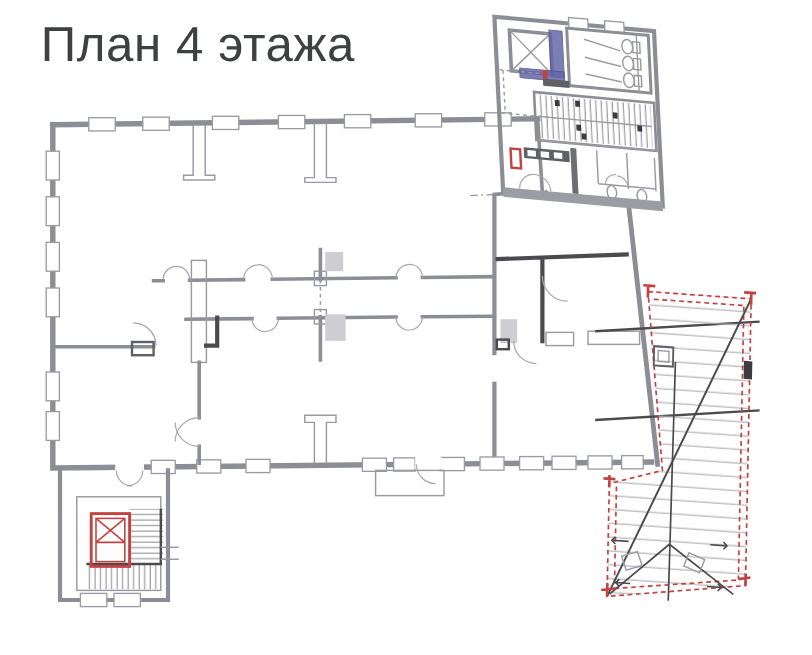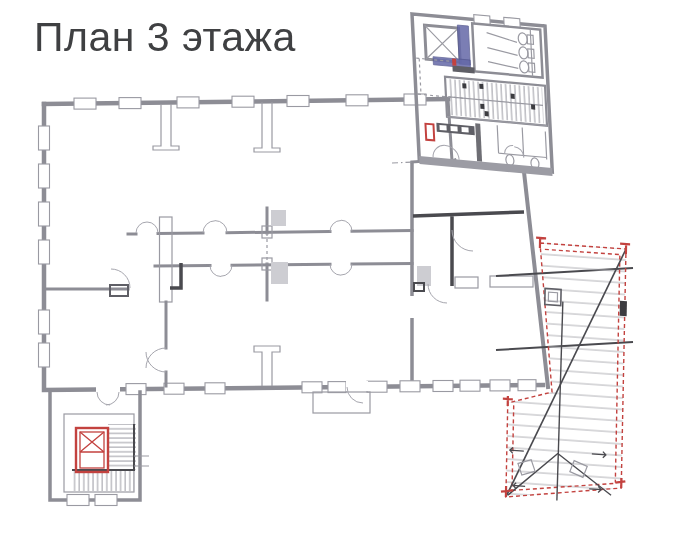--- a/index.html
+++ b/index.html
@@ -14,21 +14,21 @@
   .drk{stroke:var(--dark,#4a4a4f);fill:none;}
   .red{stroke:var(--accent-red,#c3423f);fill:none;}
   .reddash{stroke:var(--accent-red,#c3423f);stroke-width:1.4;fill:none;stroke-dasharray:4 3;}
   .arc{stroke:#a6a6ae;stroke-width:1;fill:none;}
   .win{fill:#fff;stroke:var(--thin,#9a9aa2);stroke-width:1.1;}
 </style>
 </head>
 <body>
 
 <div class="stage">
-  <h1 class="plan-title">План 3 этажа</h1>
+  <h1 class="plan-title">План 4 этажа</h1>
 
   <svg width="677" height="546" viewBox="0 0 677 546">
     <defs>
       <pattern id="tV" width="4.6" height="8" patternUnits="userSpaceOnUse">
         <path d="M1,0 V8" stroke="#9a9aa2" stroke-width="1"></path>
       </pattern>
       <pattern id="tH" width="8" height="4.6" patternUnits="userSpaceOnUse">
         <path d="M0,1 H8" stroke="#9a9aa2" stroke-width="1"></path>
       </pattern>
       <pattern id="raf" width="10" height="11.5" patternUnits="userSpaceOnUse">

